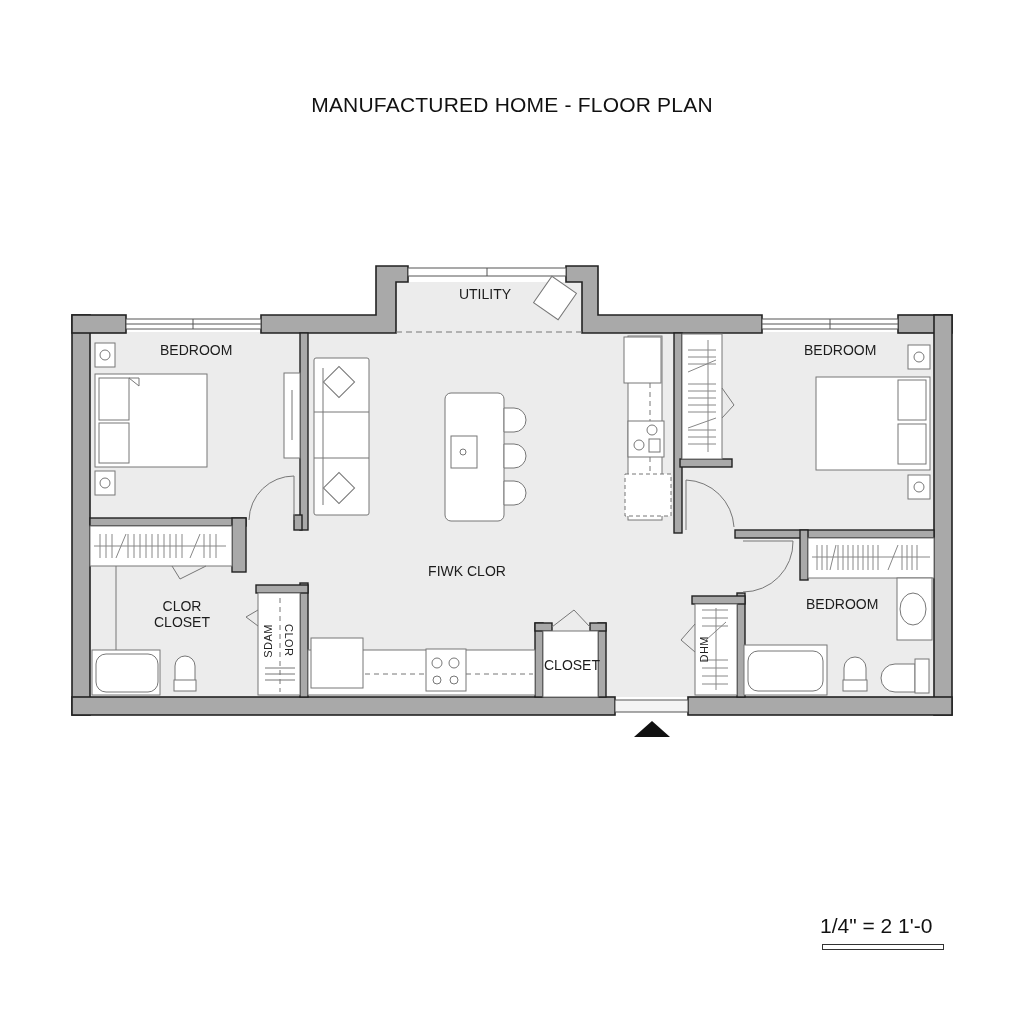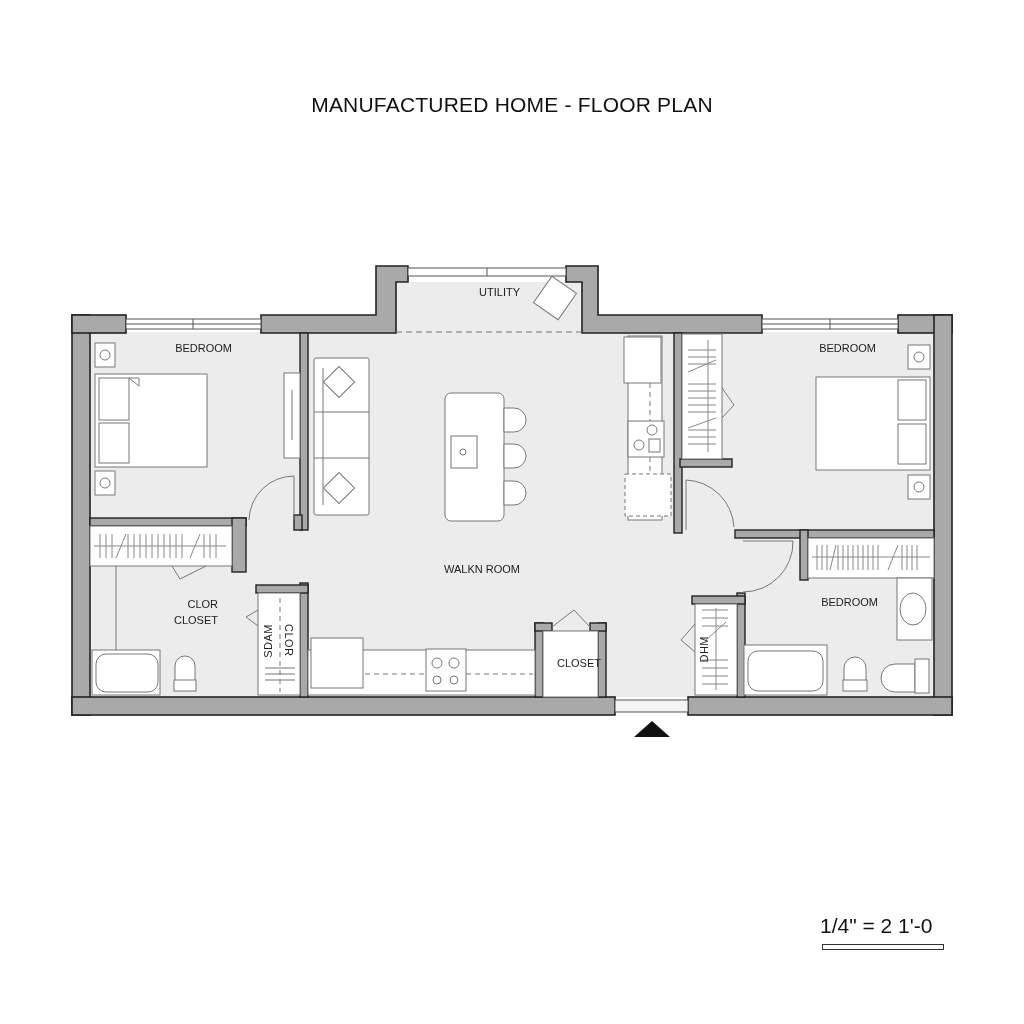--- a/index.html
+++ b/index.html
@@ -1,20 +1,20 @@
 <!DOCTYPE html>
 <html><head>
 <meta charset="utf-8">
 <style>
   * { box-sizing: border-box; margin: 0; padding: 0; }
   html, body { width: 1024px; height: 1024px; background: #ffffff; overflow: hidden; }
   body { position: relative; font-family: "Liberation Sans", "DejaVu Sans", sans-serif; color: #1a1a1a; }
   .title { position: absolute; left: 0; width: 1024px; top: 93px; text-align: center; font-size: 21px; letter-spacing: 0.2px; color: #111; }
   .plan { position: absolute; left: 0; top: 0; width: 1024px; height: 1024px; }
-  .label { position: absolute; font-size: 11px; color: #1c1c1c; text-align: right; white-space: nowrap; line-height: 1.25; }
+  .label { position: absolute; font-size: 14px; color: #1c1c1c; text-align: center; white-space: nowrap; line-height: 1.25; }
   .vert { position: absolute; font-size: 11px; color: #222; writing-mode: vertical-rl; transform: rotate(180deg); letter-spacing: 0.5px; }
   .vert.flip { transform: none; }
   .scale { position: absolute; left: 820px; top: 914px; font-size: 21px; color: #111; }
   .scale-bar { position: absolute; left: 822px; top: 944px; width: 122px; height: 6px; border: 1.5px solid #333; background: #fff; }
   .entry { position: absolute; left: 634px; top: 721px; width: 0; height: 0; border-left: 18px solid transparent; border-right: 18px solid transparent; border-bottom: 16px solid #111; }
 </style>
 </head>
 <body>
 
 <div class="title">MANUFACTURED HOME - FLOOR PLAN</div>
@@ -261,21 +261,21 @@
     <path d="M915 664 h-20 a14 14 0 0 0 0 28 h20 Z"></path>
     <rect x="915" y="659" width="14" height="34"></rect>
   </g>
 </svg>
 
 <div class="entry"></div>
 
 <div class="label" style="left:160px; top:342px; width:72px;">BEDROOM</div>
 <div class="label" style="left:450px; top:286px; width:70px;">UTILITY</div>
 <div class="label" style="left:804px; top:342px; width:72px;">BEDROOM</div>
-<div class="label" style="left:414px; top:563px; width:106px;">WALKN ROOM</div>
+<div class="label" style="left:414px; top:563px; width:106px;">FIWK CLOR</div>
 <div class="label" style="left:146px; top:598px; width:72px;">CLOR</div>
 <div class="label" style="left:146px; top:614px; width:72px;">CLOSET</div>
 <div class="label" style="left:543px; top:657px; width:58px;">CLOSET</div>
 <div class="label" style="left:806px; top:596px; width:72px;">BEDROOM</div>
 <div class="vert" style="left:262px; top:624px;">SDAM</div>
 <div class="vert flip" style="left:283px; top:624px;">CLOR</div>
 <div class="vert" style="left:698px; top:636px;">DHM</div>
 
 <div class="scale">1/4" = 2  1'-0</div>
 <div class="scale-bar"></div>

